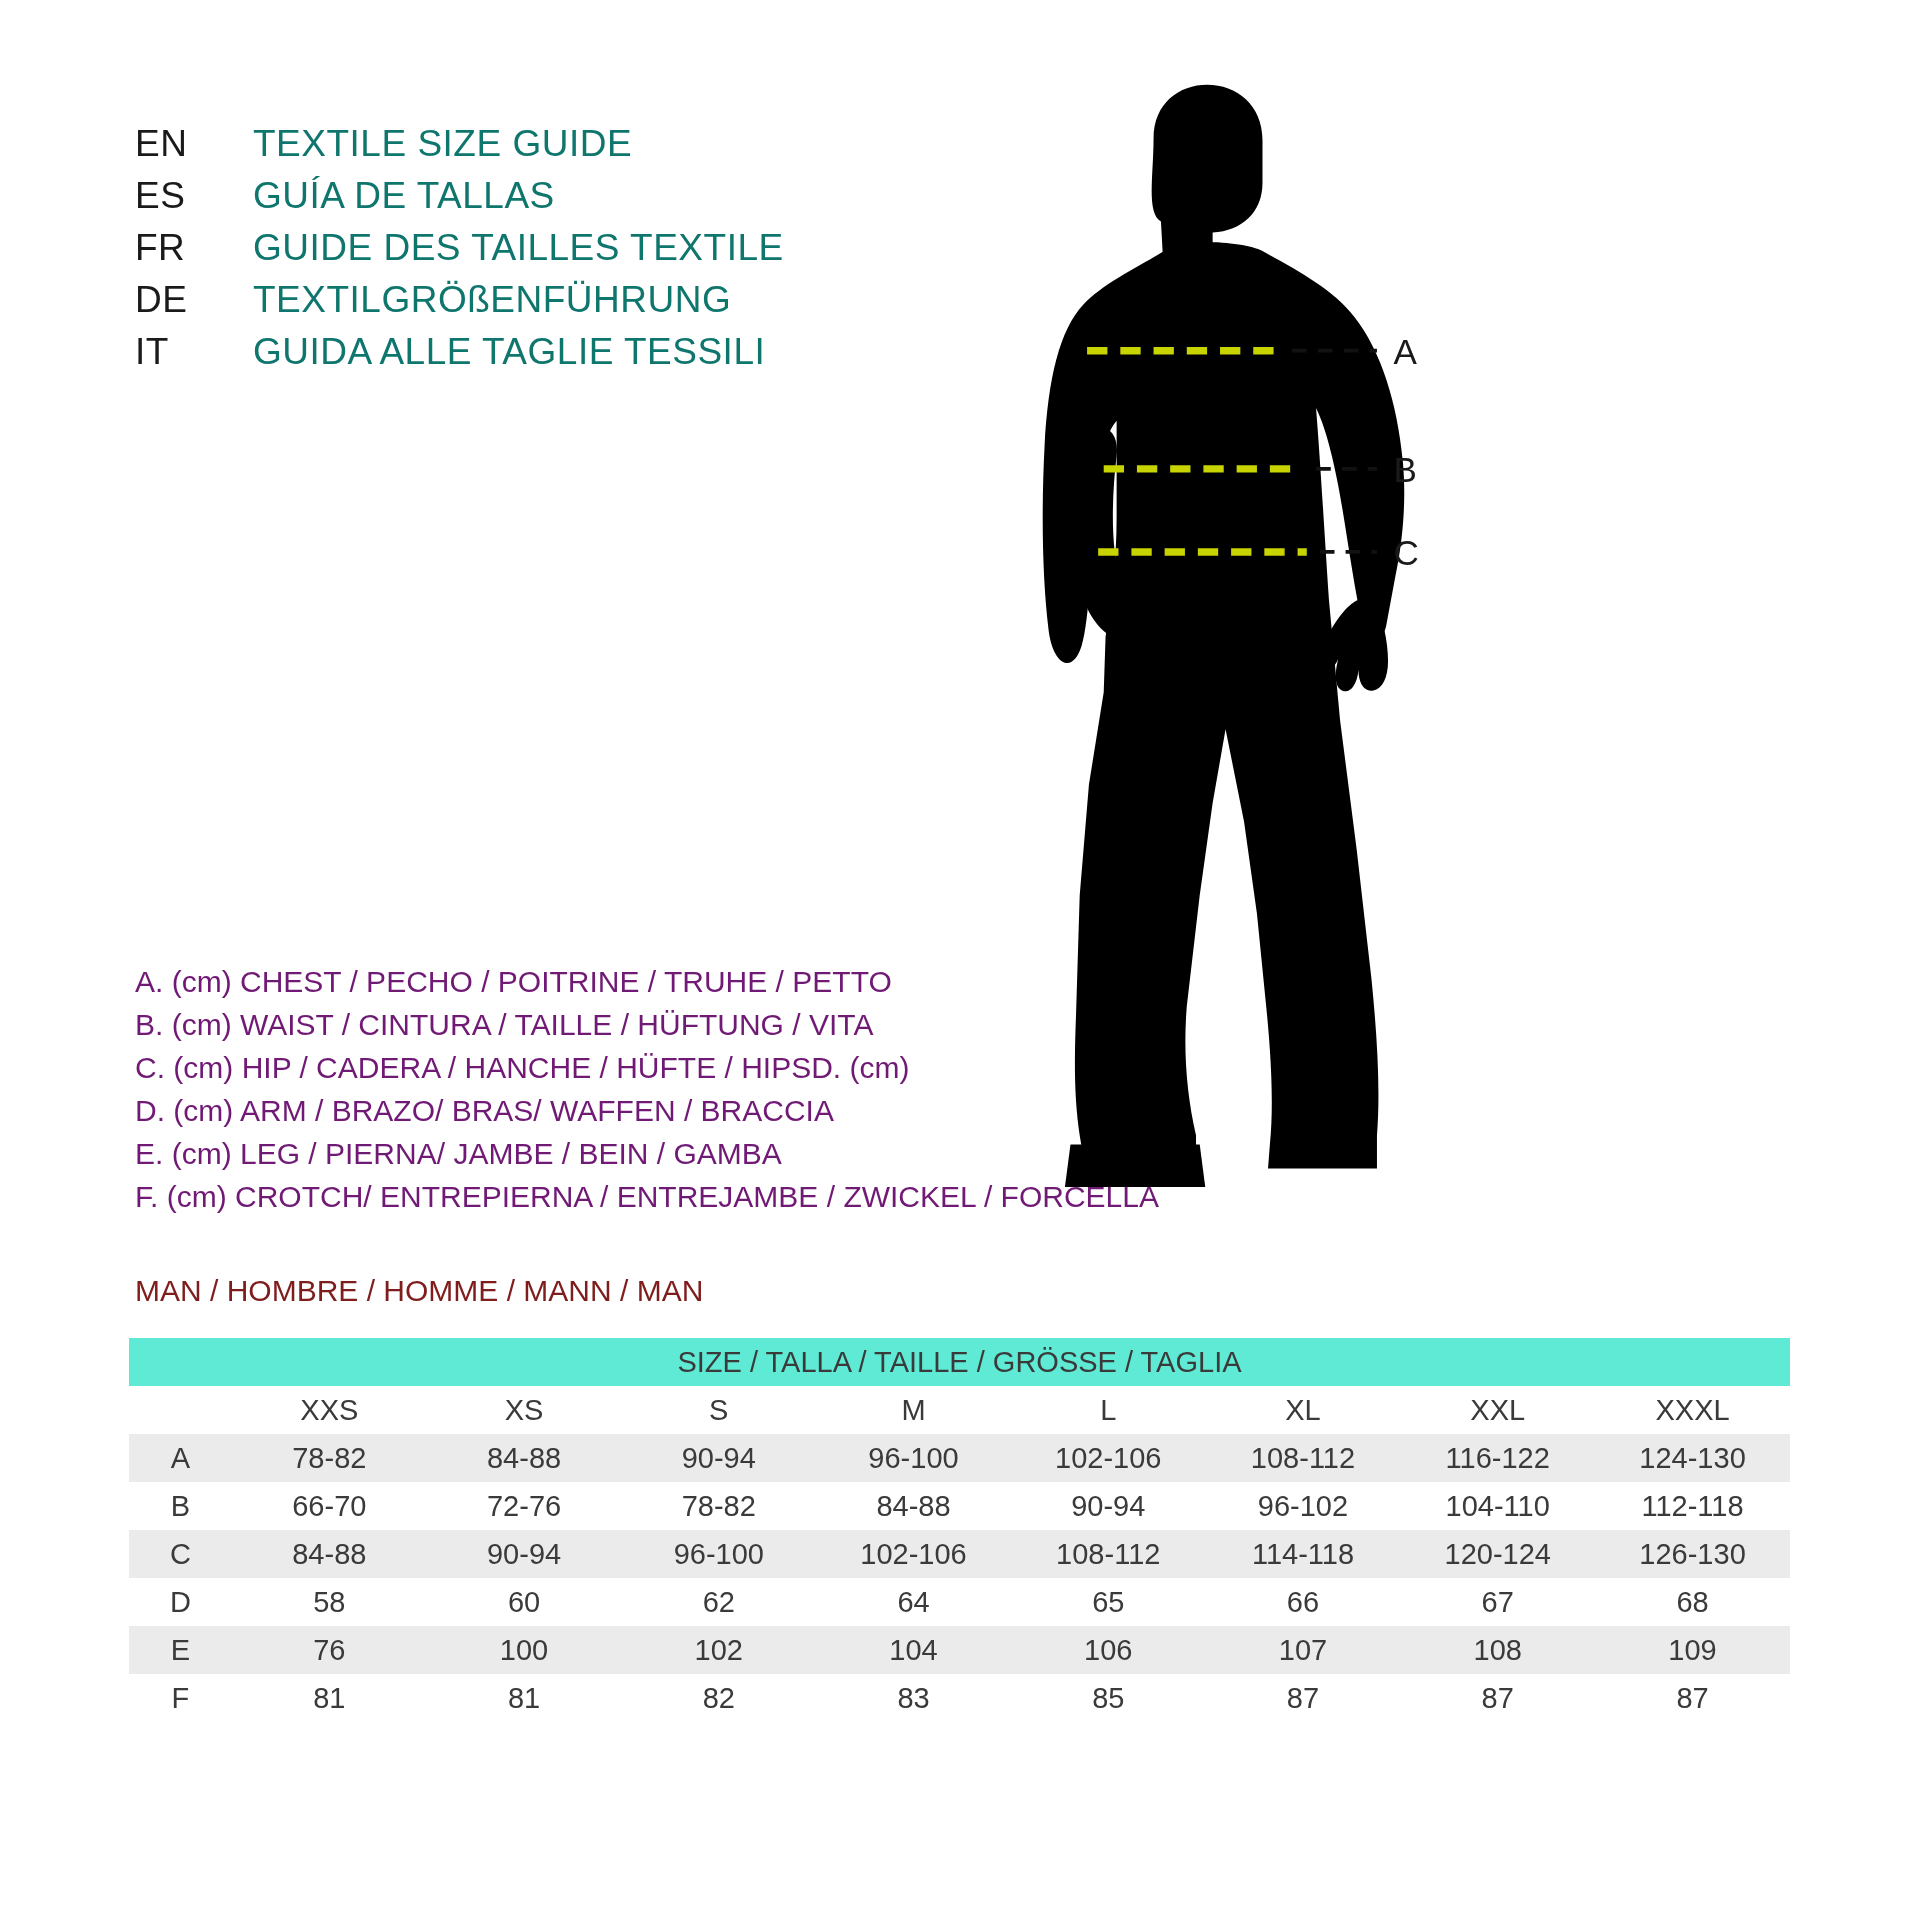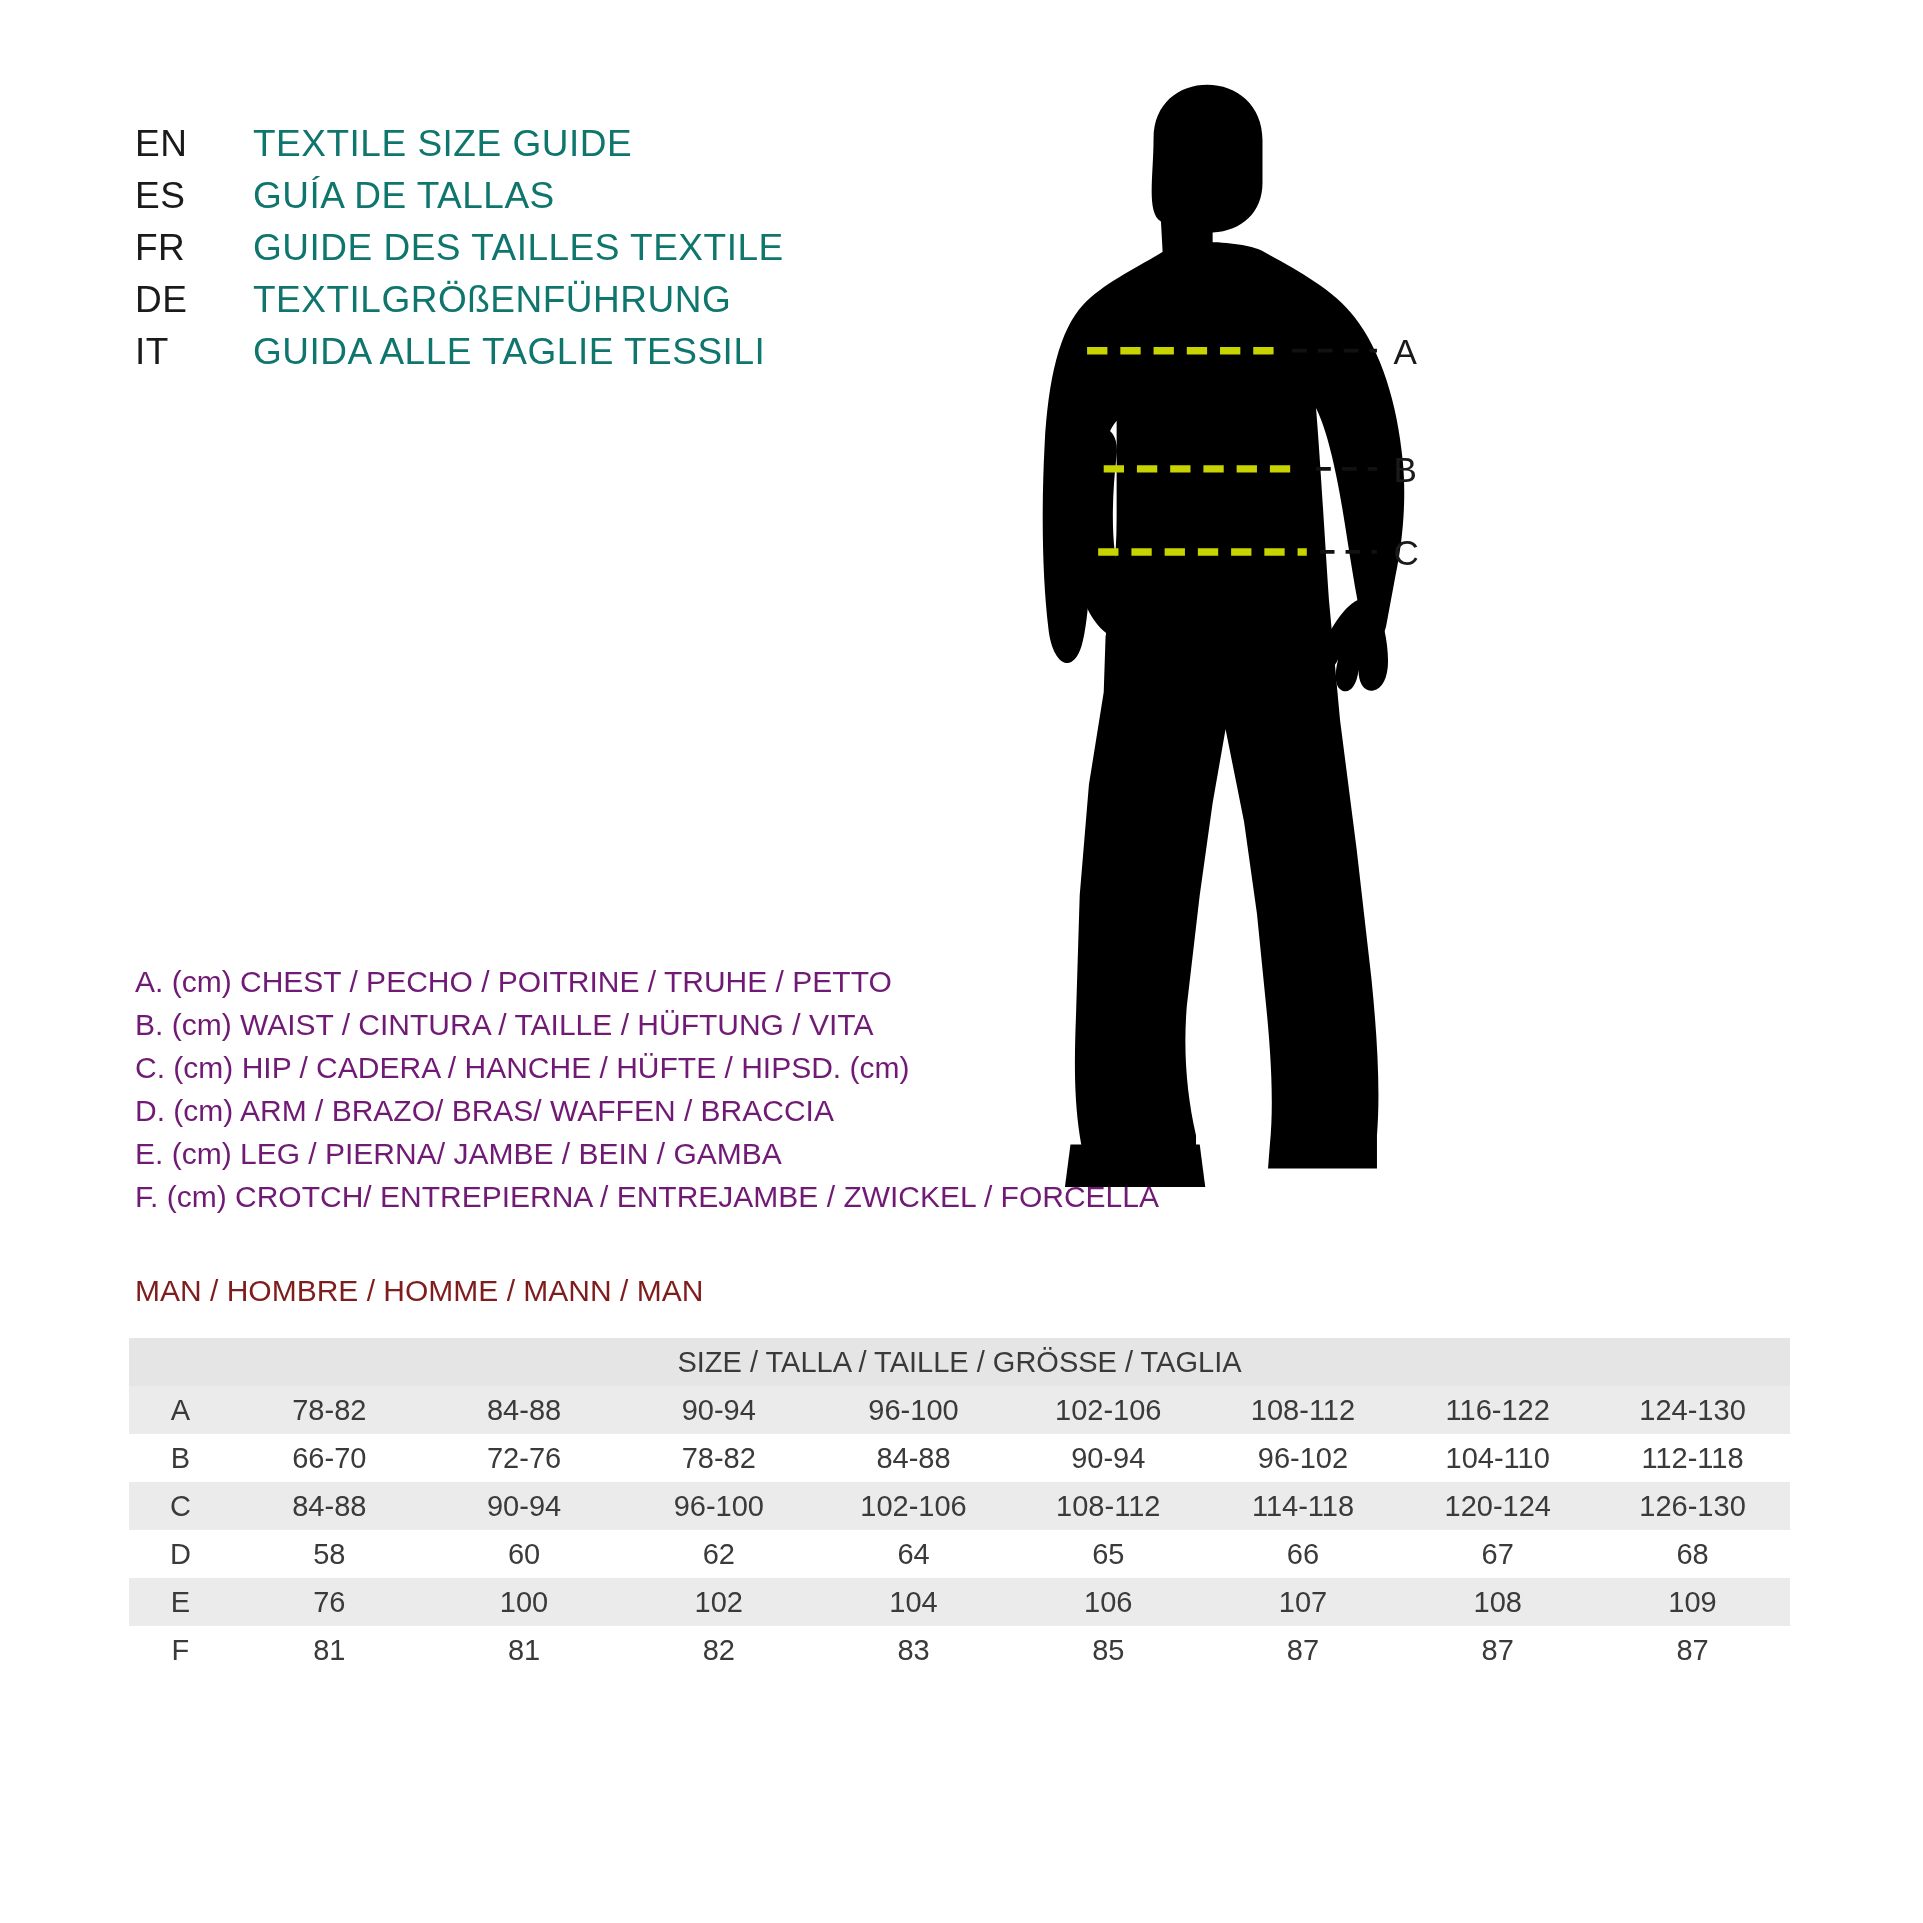--- a/index.html
+++ b/index.html
@@ -85,21 +85,21 @@
   table.size-table td, table.size-table th {
     font-size: 29px;
     font-weight: normal;
     color: #3a3a3a;
     text-align: center;
     padding: 0;
     height: 48px;
     vertical-align: middle;
   }
   .row-head {
-    background: #e5e5e5;
+    background: #5eead4;
     border-radius: 24px;
   }
   .row-head td {
     text-align: left;
     padding-left: 16.6px;
     font-size: 29px;
     color: #3a3a3a;
     height: 52px;
   }
   .row-shaded {
@@ -241,20 +241,31 @@
         <col style="width:174px">
       <col style="width:174px">
         <col style="width:174px">
         <col style="width:174px">
         <col style="width:174px">
     </colgroup>
     <tbody>
       <tr class="row-head">
         <td colspan="9">SIZE / TALLA / TAILLE / GRÖSSE / TAGLIA</td>
       </tr>
+      <tr class="row-plain">
+        <td class="rowlabel"></td>
+        <td>XXS</td>
+        <td>XS</td>
+        <td>S</td>
+        <td>M</td>
+        <td>L</td>
+        <td>XL</td>
+        <td>XXL</td>
+        <td>XXXL</td>
+      </tr>
 
       <tr class="row-shaded">
         <td class="rowlabel">A</td>
         <td>78-82</td>
         <td>84-88</td>
         <td>90-94</td>
         <td>96-100</td>
         <td>102-106</td>
         <td>108-112</td>
         <td>116-122</td>

